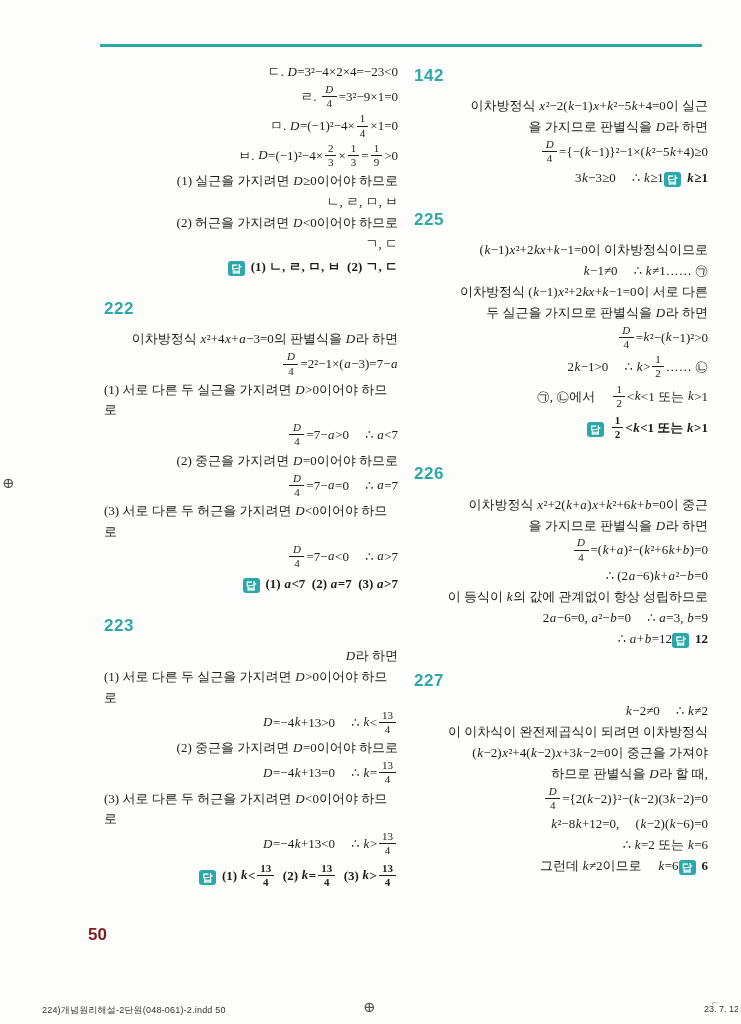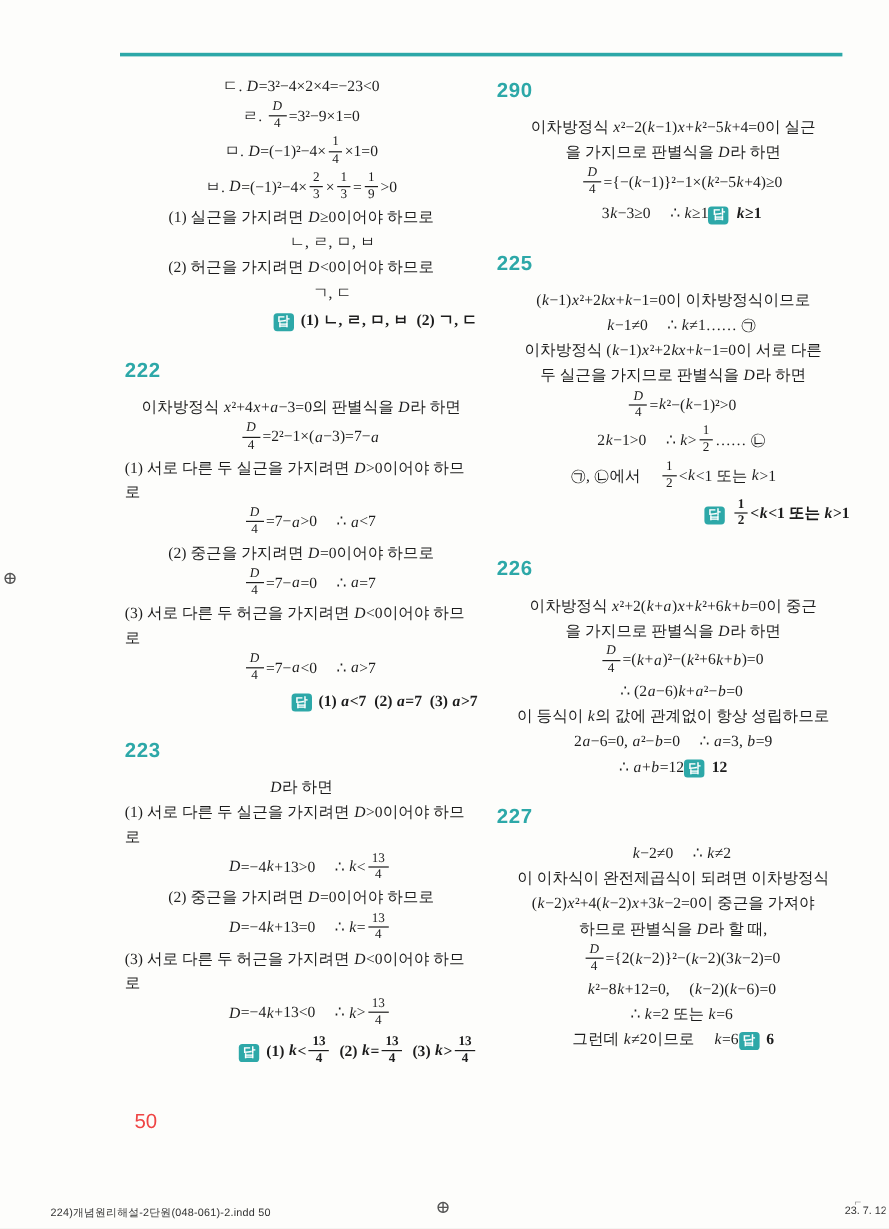--- a/index.html
+++ b/index.html
@@ -14,21 +14,21 @@
   .col.left{left:104px;}
   .col.right{left:414px;}
 
   .pnum{
     font-family:"Liberation Sans","DejaVu Sans",sans-serif;
     font-weight:bold;color:#2da8a8;font-size:17px;
     margin:17px 0 7px 0;letter-spacing:0.5px;
   }
   .problem:first-child .pnum{margin-top:0;}
 
-  .line{display:flex;justify-content:center;align-items:center;min-height:21px;}
+  .line{display:flex;justify-content:flex-end;align-items:center;min-height:21px;}
   .line .main{display:inline-block;}
   .line .right{display:inline-block;white-space:pre;}
   .line.indent{padding-left:14px;}
   .line.indent2{padding-left:52px;}
   .line.ans-only{justify-content:flex-end;margin-top:2px;}
 
   i.var{font-style:italic;font-family:"Liberation Serif","DejaVu Serif",serif;padding:0 0.5px;}
 
   .frac{
     display:inline-flex;flex-direction:column;align-items:center;
@@ -42,23 +42,23 @@
   .badge{
     display:inline-flex;align-items:center;justify-content:center;
     width:17px;height:15px;background:#2da8a8;color:#fff;
     font-size:10.5px;border-radius:3px;
     font-family:"Liberation Sans","DejaVu Sans",sans-serif;
     font-weight:bold;margin-right:6px;flex:none;transform:translateY(1px);
   }
   .ans-text{font-weight:bold;}
 
   .page-number{
-    position:absolute;left:112px;top:925px;
-    font-family:"Liberation Sans","DejaVu Sans",sans-serif;
-    font-weight:normal;font-size:17px;color:#ef4444;
+    position:absolute;left:88px;top:925px;
+    font-family:"Liberation Sans","DejaVu Sans",sans-serif;
+    font-weight:bold;font-size:17px;color:#7f1d1d;
   }
   .regmark{position:absolute;color:#555;font-size:15px;line-height:1;}
   .regmark.left-mark{left:2px;top:476px;}
   .regmark.bottom-mark{left:363px;top:1000px;}
   .regmark.corner-mark{left:712px;top:998px;font-size:10px;color:#777;}
   .footer-left{
     position:absolute;left:42px;top:1004px;
     font-family:"Liberation Sans","DejaVu Sans",sans-serif;
     font-size:9px;color:#333;letter-spacing:0.2px;
   }
@@ -193,21 +193,21 @@
               <span class="den">4</span>
             </span></span>
         </div>
         <div class="line ans-only">
           <span class="answer"><span class="badge">답</span><span class="ans-text">(1) <i class="var">k</i>&lt;<span class="frac"><span class="num">13</span><span class="den">4</span></span>  (2) <i class="var">k</i>=<span class="frac"><span class="num">13</span><span class="den">4</span></span>  (3) <i class="var">k</i>&gt;<span class="frac"><span class="num">13</span><span class="den">4</span></span></span></span>
         </div>
       </section>
     </div>
   <div class="col right" id="col-right">
       <section class="problem">
-        <div class="pnum">290</div>
+        <div class="pnum">142</div>
         <div class="line">
           <span class="main">이차방정식 <i class="var">x</i>²−2(<i class="var">k</i>−1)<i class="var">x</i>+<i class="var">k</i>²−5<i class="var">k</i>+4=0이 실근</span>
         </div>
         <div class="line">
           <span class="main">을 가지므로 판별식을 <i class="var">D</i>라 하면</span>
         </div>
         <div class="line indent">
           <span class="main"><span class="frac">
               <span class="num"><i class="var">D</i></span>
               <span class="den">4</span>

